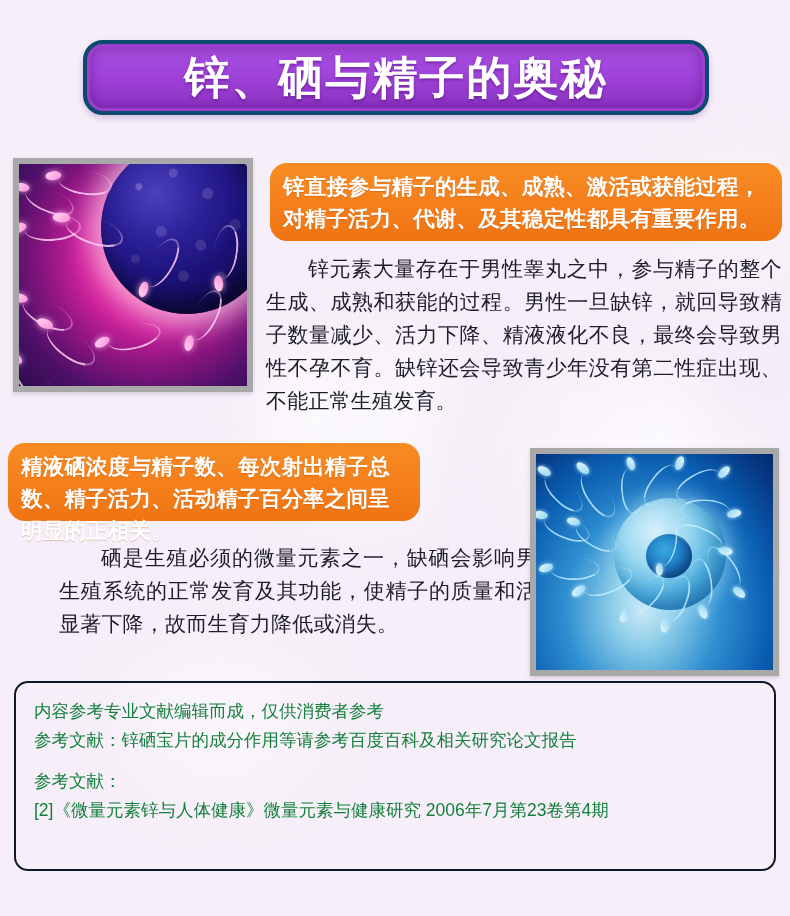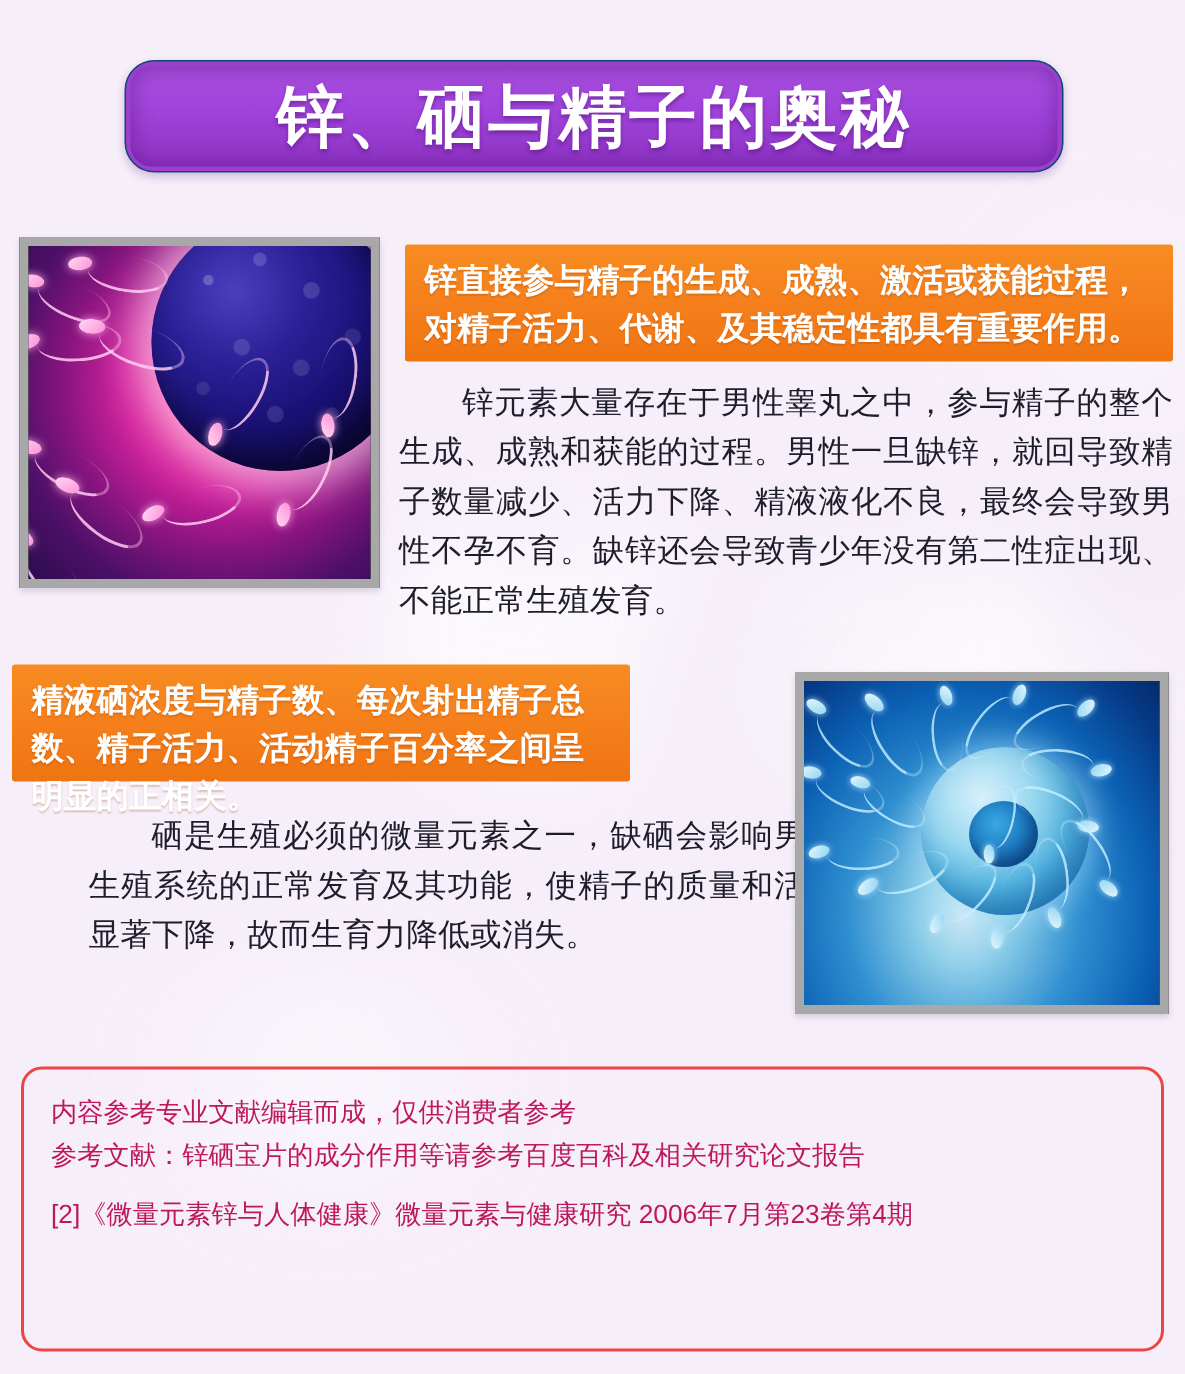--- a/index.html
+++ b/index.html
@@ -41,21 +41,21 @@
   .bg-b6 { left: 300px; top: 300px; width: 120px; height: 120px; background: radial-gradient(circle at 50% 50%, #f1e7f5 0%, rgba(246,238,248,0) 70%); opacity:.6; }
   .bg-b7 { left: 690px; top: 300px; width: 130px; height: 160px; background: radial-gradient(circle at 45% 45%, #efe6f4 0%, rgba(246,238,248,0) 72%); opacity:.55; }
 
   
   .title-wrap {
     position: absolute;
     left: 83px;
     top: 40px;
     width: 626px;
     height: 75px;
-    border: 1px solid #0c4a6e;
+    border: 4px solid #0c4a6e;
     border-radius: 20px;
     box-sizing: border-box;
     box-shadow: 0 3px 6px rgba(120,60,160,.28);
     background: #9b3fcf;
   }
   .title-inner {
     position: absolute;
     inset: 3px;
     border-radius: 14px;
     background:
@@ -163,21 +163,21 @@
     box-shadow: inset -4px -5px 10px rgba(6,40,90,.5);
   }
   .p2-sp .head { background: linear-gradient(135deg,#e8f8ff,#8fd4f2); box-shadow: 0 0 5px rgba(190,235,255,.9); }
   .p2-sp .tail { border-bottom-color: rgba(200,240,255,.8); border-right-color: rgba(200,240,255,.35); }
 
   
   .callout {
     position: absolute;
     box-sizing: border-box;
     background: linear-gradient(180deg, #f78c22 0%, #f5801c 48%, #ef7412 100%);
-    border-radius: 2px;
+    border-radius: 17px;
     color: #ffffff;
     font-size: 21.5px;
     font-weight: bold;
     line-height: 32px;
     letter-spacing: .2px;
     padding: 8px 12px 8px 13px;
     text-shadow: 0 1px 1px rgba(150,60,0,.25);
   }
   #callout1 { left: 270px; top: 163px; width: 512px; height: 78px; }
   #callout2 { left: 8px;  top: 443px; width: 412px; height: 78px; }
@@ -191,27 +191,27 @@
     letter-spacing: .2px;
     text-align: justify;
     text-justify: inter-ideograph;
   }
   #para1 { left: 266px; top: 252px; width: 516px; text-indent: 2em; }
   #para2 { left: 12px;  top: 541px; width: 500px; text-indent: 2em; margin-left: 47px; }
 
   
   #refbox {
     position: absolute;
-    left: 14px; top: 711px;
+    left: 14px; top: 681px;
     width: 762px; height: 190px;
     box-sizing: border-box;
-    border: 2px solid #ef4444;
+    border: 2px solid #0f172a;
     border-radius: 14px;
     padding: 14px 18px 10px 18px;
-    color: #be185d;
+    color: #15803d;
     font-size: 17.5px;
     line-height: 29px;
     background: transparent;
   }
   #refbox .rb-line { white-space: nowrap; }
   #refbox .rb-gap { height: 10px; }
   #refbox .rb-head { margin-top: 2px; }
   #refbox .rb-item { white-space: nowrap; }
 </style>
 </head>
@@ -366,16 +366,17 @@
           <div class="head"></div>
           <div class="tail"></div>
         </div>
     </div>
   </div>
 
   <div id="refbox">
     <div class="rb-line">内容参考专业文献编辑而成，仅供消费者参考</div>
     <div class="rb-line">参考文献：锌硒宝片的成分作用等请参考百度百科及相关研究论文报告</div>
     <div class="rb-gap"></div>
+    <div class="rb-line rb-head">参考文献：</div>
     <div class="rb-item">[2]《微量元素锌与人体健康》微量元素与健康研究 2006年7月第23卷第4期</div>
   </div>
 
 </div>
 
 </body></html>

